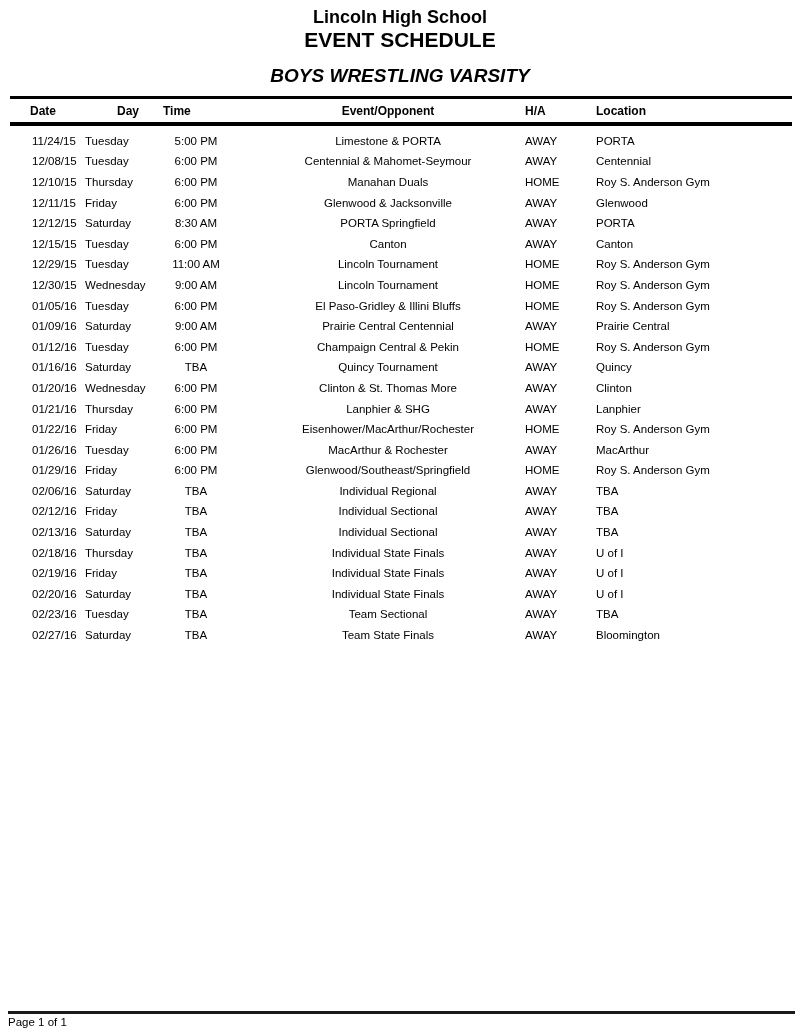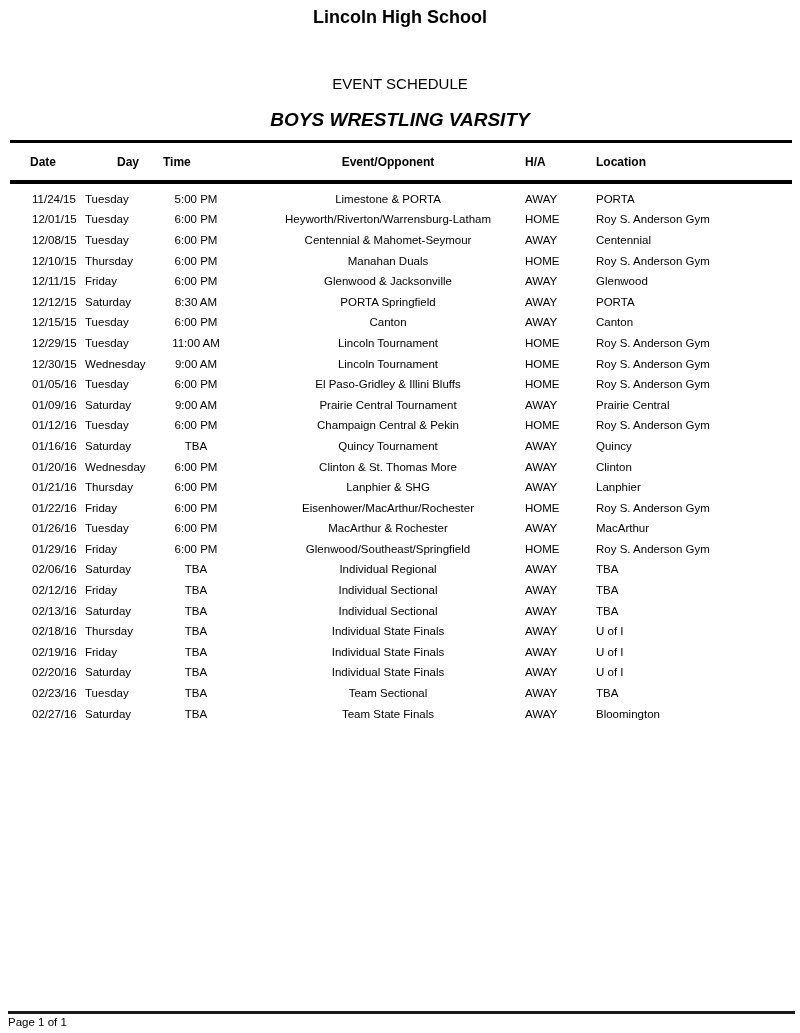--- a/index.html
+++ b/index.html
@@ -17,24 +17,23 @@
     overflow: hidden;
   }
   
   .titles { text-align: center; padding-top: 7px; }
   .school-name {
     font-size: 18px;
     font-weight: bold;
     line-height: 21px;
   }
   .doc-title {
-    font-size: 15px;
-    font-weight: normal;
+    font-size: 21px;
+    font-weight: bold;
     line-height: 24px;
-    margin-top: 44px;
   }
   .doc-subtitle {
     margin-top: 13px;
     font-size: 19px;
     font-weight: bold;
     font-style: italic;
     line-height: 21px;
   }
   
   .rule {
@@ -51,21 +50,21 @@
     table-layout: fixed;
   }
   th, td {
     padding: 0;
     white-space: nowrap;
     overflow: hidden;
     text-align: left;
     font-weight: normal;
     vertical-align: middle;
   }
-  .header-table tr { height: 37px; }
+  .header-table tr { height: 23px; }
   .header-table th { font-size: 12px; font-weight: bold; }
   .body-table { margin-top: 5px; }
   .body-table tr { height: 20.6px; }
   .body-table td { font-size: 11.5px; }
 
   th.col-date     { padding-left: 30px; }
   td.col-date     { padding-left: 32px; }
   th.col-day      { padding-left: 32px; }
   td.col-day      { padding-left: 0; }
   th.col-time     { padding-left: 0; text-align: left; }
@@ -138,28 +137,20 @@
     <tbody id="schedule-body">
         <tr>
           <td class="col-date">11/24/15</td>
           <td class="col-day">Tuesday</td>
           <td class="col-time">5:00 PM</td>
           <td class="col-event">Limestone &amp; PORTA</td>
           <td class="col-ha">AWAY</td>
           <td class="col-location">PORTA</td>
         </tr>
         <tr>
-          <td class="col-date">12/01/15</td>
-          <td class="col-day">Tuesday</td>
-          <td class="col-time">6:00 PM</td>
-          <td class="col-event">Heyworth/Riverton/Warrensburg-Latham</td>
-          <td class="col-ha">HOME</td>
-          <td class="col-location">Roy S. Anderson Gym</td>
-        </tr>
-        <tr>
           <td class="col-date">12/08/15</td>
           <td class="col-day">Tuesday</td>
           <td class="col-time">6:00 PM</td>
           <td class="col-event">Centennial &amp; Mahomet-Seymour</td>
           <td class="col-ha">AWAY</td>
           <td class="col-location">Centennial</td>
         </tr>
         <tr>
           <td class="col-date">12/10/15</td>
           <td class="col-day">Thursday</td>
@@ -213,21 +204,21 @@
           <td class="col-day">Tuesday</td>
           <td class="col-time">6:00 PM</td>
           <td class="col-event">El Paso-Gridley &amp; Illini Bluffs</td>
           <td class="col-ha">HOME</td>
           <td class="col-location">Roy S. Anderson Gym</td>
         </tr>
         <tr>
           <td class="col-date">01/09/16</td>
           <td class="col-day">Saturday</td>
           <td class="col-time">9:00 AM</td>
-          <td class="col-event">Prairie Central Tournament</td>
+          <td class="col-event">Prairie Central Centennial</td>
           <td class="col-ha">AWAY</td>
           <td class="col-location">Prairie Central</td>
         </tr>
         <tr>
           <td class="col-date">01/12/16</td>
           <td class="col-day">Tuesday</td>
           <td class="col-time">6:00 PM</td>
           <td class="col-event">Champaign Central &amp; Pekin</td>
           <td class="col-ha">HOME</td>
           <td class="col-location">Roy S. Anderson Gym</td>

